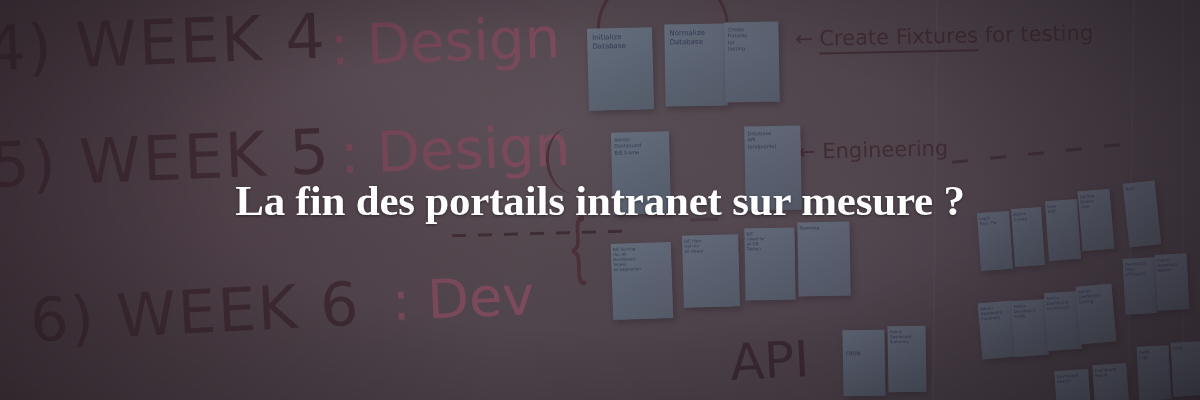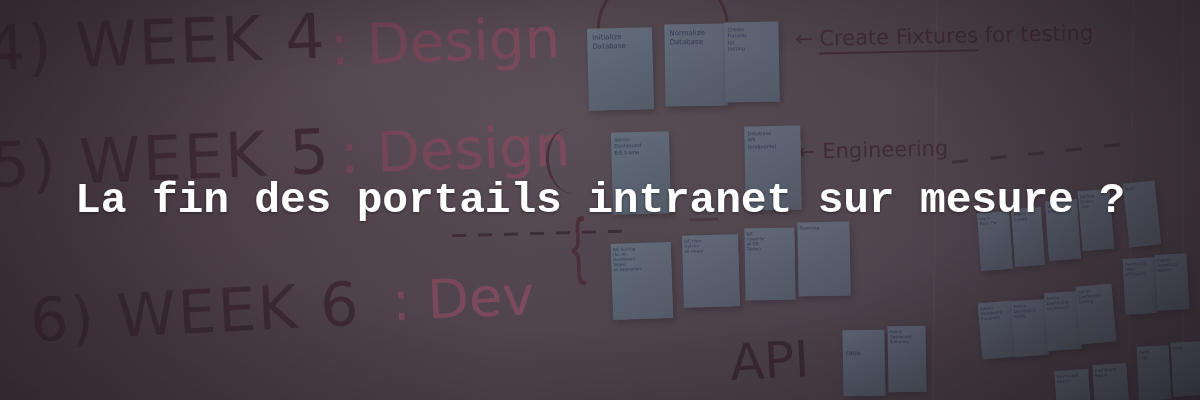--- a/index.html
+++ b/index.html
@@ -109,21 +109,21 @@
         rgba(0,0,0,0) 38%, rgba(0,0,0,.26) 78%, rgba(0,0,0,.46) 100%);
   }
 
   
   .headline-wrap{
     position:absolute;left:0;right:0;top:0;bottom:0;
     display:flex;align-items:center;justify-content:center;
   }
   .headline{
     color:#ffffff;
-    font-family:Liberation Mono, monospace;
+    font-family:Liberation Serif, serif;
     font-weight:bold;
     font-size:43px;
     letter-spacing:-.2px;
     text-align:center;
     text-shadow:0 1px 3px rgba(0,0,0,.45);
     padding:0 24px;
     white-space:nowrap;
   }
 </style>
 </head>

